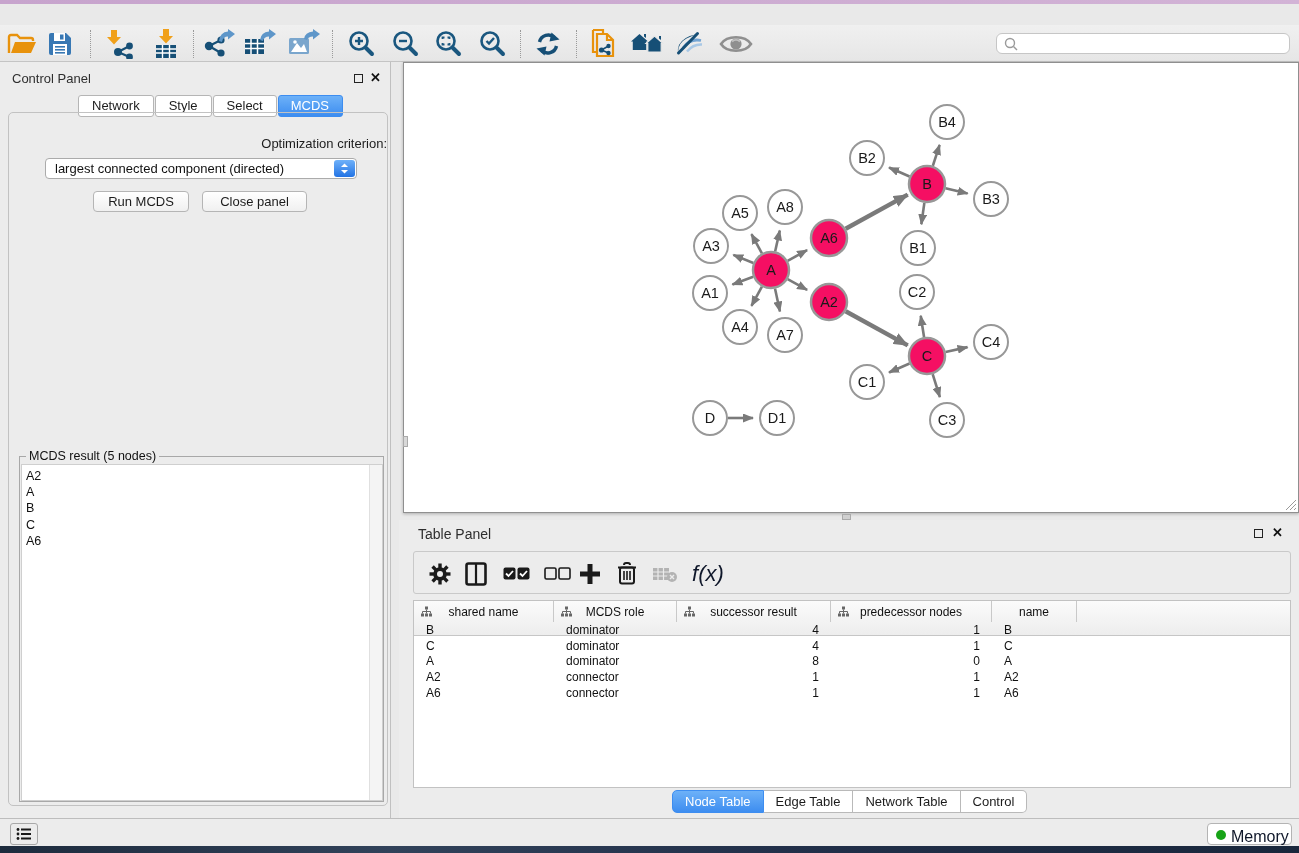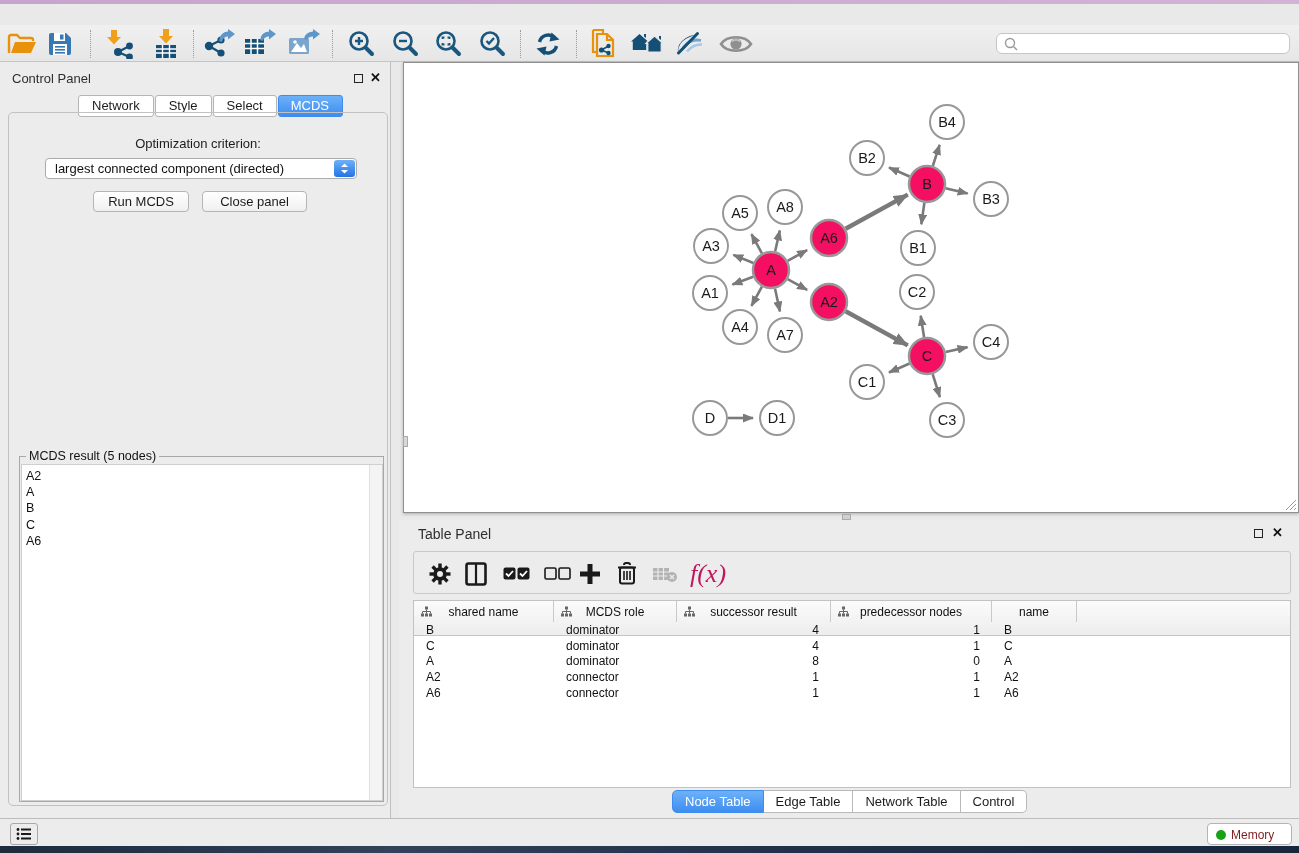--- a/index.html
+++ b/index.html
@@ -20,21 +20,21 @@
 
   
   .cpanel { position:absolute; left:0; top:62px; width:391px; height:756px; background:#ececec; border-right:1px solid #c0c0c0; }
   .cp-title { position:absolute; left:12px; top:9px; font-size:13px; color:#2e2e2e; }
   .float-icon { position:absolute; width:9px; height:9px; border:1.5px solid #222; }
   .close-icon { position:absolute; font-size:13px; font-weight:bold; color:#111; }
   .cp-tabs { position:absolute; left:78px; top:33px; height:22px; display:flex; }
   .cp-tab { height:22px; line-height:20px; padding:0 13px; font-size:13px; color:#1c1c1c; background:#fff; border:1px solid #b5b5b5; border-radius:3px; margin-right:1px; }
   .cp-tab.active { background:linear-gradient(#6db1f8,#3d8df0); color:#fff; border-color:#3d8df0;padding-left:12px; }
   .cp-body { position:absolute; left:8px; top:50px; width:380px; height:694px; border:1px solid #c2c2c2; border-radius:5px; }
-  .opt-label { position:absolute; left:0; top:23px; width:100%; text-align:center; font-size:13px; color:#1c1c1c; }
+  .opt-label { position:absolute; left:0; top:23px; width:100%; text-align:right; font-size:13px; color:#1c1c1c; }
   .dropdown { position:absolute; left:36px; top:45px; width:312px; height:21px; background:#fff; border:1px solid #ababab; border-radius:4px; }
   .dropdown .dd-text { position:absolute; left:9px; top:2px; font-size:13px; color:#111; }
   .dd-stepper { position:absolute; right:1px; top:1px; width:21px; height:17px; border-radius:3px; background:linear-gradient(#6fb1f9,#2273e4); }
   .dd-stepper svg { position:absolute; left:4px; top:2px; }
   .cp-btn { position:absolute; top:78px; height:21px; background:linear-gradient(#ffffff,#f0f0f0); border:1px solid #b5b5b5; border-radius:4px; font-size:13px; color:#1c1c1c; text-align:center; line-height:19px; }
   .result-box { position:absolute; left:10px; top:343px; width:365px; height:346px; border:1px solid #a8a8a8; }
   .result-legend { position:absolute; left:6px; top:-8px; background:#ececec; padding:0 3px; font-size:12.5px; color:#111; }
   .result-list { position:absolute; left:1px; top:7px; width:362px; height:337px; background:#fff; border:1px solid #cfcfcf; }
   .result-scroll { position:absolute; right:0; top:0; width:13px; height:100%; background:#f4f4f4; border-left:1px solid #e0e0e0; }
   .result-item { font-size:12.5px; color:#111; padding-left:4px; line-height:16.2px; }
@@ -47,41 +47,41 @@
   .net-canvas { position:absolute; left:0; top:26px; width:894px; height:423px; background:#fff; }
   .grip { position:absolute; right:1px; bottom:1px; width:12px; height:12px; }
   .lgrip { position:absolute; left:-1px; top:373px; width:5px; height:11px; background:#d8d8d8; border:1px solid #aaa; }
   .bgrip { position:absolute; left:842px; top:514px; width:9px; height:6px; background:#d0d0d0; border:1px solid #aaa; }
 
   
   .tpanel { position:absolute; left:399px; top:520px; width:900px; height:298px; background:#ececec; }
   .tp-title { position:absolute; left:19px; top:6px; font-size:14px; color:#2e2e2e; }
   .tp-toolbar { position:absolute; left:14px; top:31px; width:878px; height:43px; border:1px solid #c9c9c9; border-radius:3px; }
   .tp-toolbar .ticon { position:absolute; top:0; height:43px; display:flex; align-items:center; justify-content:center; }
-  .fx { font-family:Liberation Serif, serif; font-style:italic; font-size:26px; color:#be185d; }
+  .fx { font-family:Liberation Sans, sans-serif; font-style:italic; font-size:22px; color:#0f172a; }
   .ttable { position:absolute; left:14px; top:80px; width:878px; height:188px; background:#fff; border:1px solid #c2c2c2; }
   .thead { position:absolute; left:0; top:0; width:100%; height:35px; background:linear-gradient(#fbfbfb,#ededed); border-bottom:1px solid #c6c6c6; display:flex; }
   .th { position:relative; height:21px; border-right:1px solid #c9c9c9; display:flex; align-items:center; justify-content:center; font-size:12px; color:#111; }
   .th .hicon { position:absolute; left:7px; top:5px; }
   .trow { display:flex; height:15.7px; align-items:center; }
   .td { font-size:12px; color:#111; overflow:hidden; white-space:nowrap; }
   .tbody { position:absolute; left:0; top:21px; width:100%; }
 
   .bot-tabs { position:absolute; left:273px; top:270px; display:flex; }
   .bt { height:23px; line-height:21px; font-size:13px; color:#1c1c1c; background:#fff; border:1px solid #b9b9b9; border-left:none; padding:0 12px; }
   .bt:first-child { border-left:1px solid #b9b9b9; border-radius:5px 0 0 5px; }
   .bt:last-child { border-radius:0 5px 5px 0; }
   .bt.active { background:linear-gradient(#6db1f8,#3d8df0); color:#fff; border-color:#3d8df0; }
 
   
   .statusbar { position:absolute; left:0; top:818px; width:1299px; height:28px; background:#ececec; border-top:1px solid #bdbdbd; }
   .list-btn { position:absolute; left:10px; top:4px; width:28px; height:22px; border:1px solid #a8a8a8; border-radius:3px; display:flex; align-items:center; justify-content:center; }
   .mem-btn { position:absolute; right:7px; top:4px; width:85px; height:22px; background:#fff; border:1px solid #b4b4b4; border-radius:4px; }
   .mem-dot { position:absolute; left:8px; top:6px; width:10px; height:10px; border-radius:50%; background:#17a317; }
-  .mem-label { position:absolute; left:23px; top:4px; font-size:12px; color:#7f1d1d; }
+  .mem-label { position:absolute; left:23px; top:4px; font-size:16px; color:#0f172a; }
   .wp-bottom { position:absolute; left:0; top:846px; width:1299px; height:7px; background:linear-gradient(90deg,#1d2b3d,#31425a 30%,#22304a 60%,#19273c); }
 </style>
 </head>
 <body>
 
 <div id="app">
   <div class="wp-top"></div>
 
 
   <div class="toolbar">

